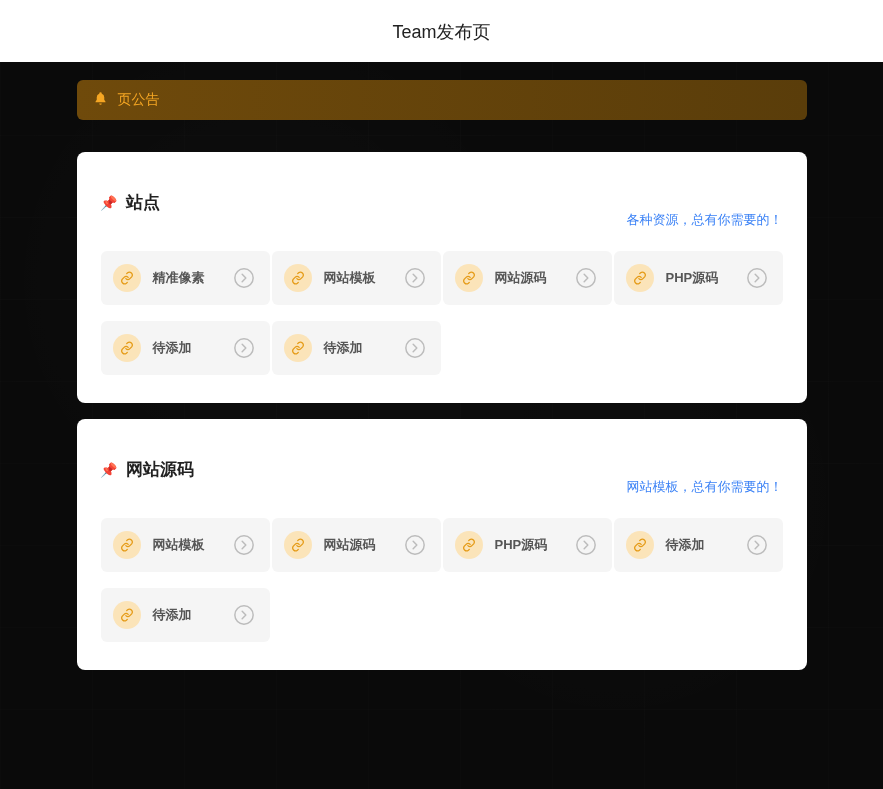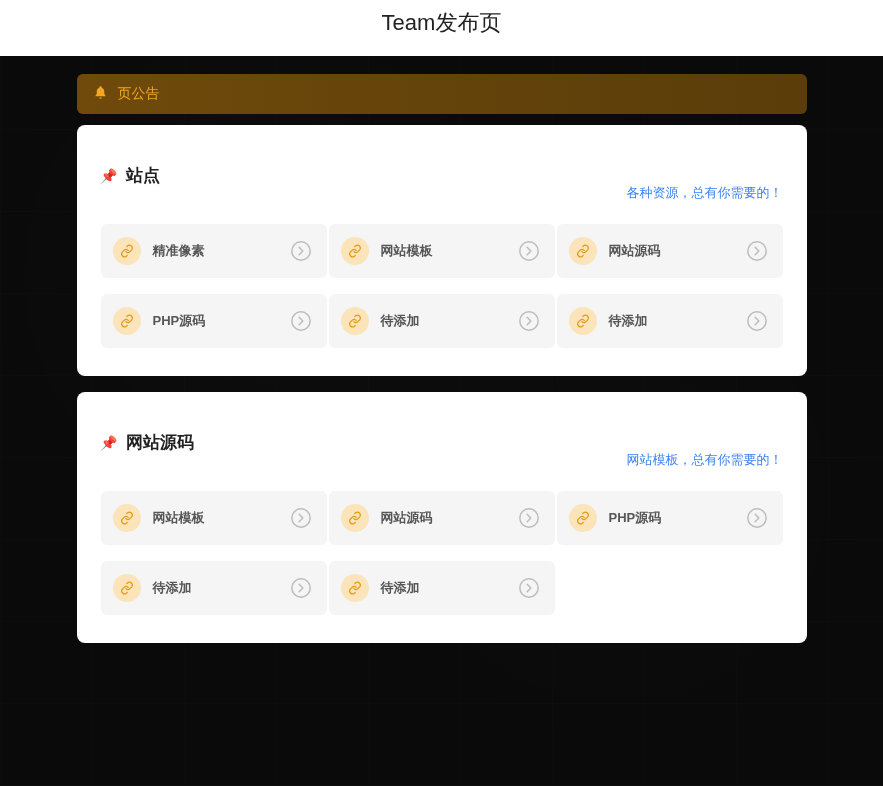--- a/index.html
+++ b/index.html
@@ -1,17 +1,17 @@
 <!DOCTYPE html>
 <html><head>
 <meta charset="utf-8">
 <style>
 * { margin: 0; padding: 0; box-sizing: border-box; font-family: -apple-system, BlinkMacSystemFont, "Segoe UI", "Microsoft YaHei", sans-serif; }
 body { width: 883px; background: #fff; }
-.header { background: #fff; text-align: center; padding: 8px 0 18px; font-size: 22px; color: #222; }
+.header { background: #fff; text-align: center; padding: 20px 0 18px; font-size: 18px; color: #222; }
 .page-bg {
   background: #0a0a0a;
   position: relative;
   min-height: 730px;
   padding: 18px 0 60px;
 }
 .page-bg::before {
   content: "";
   position: absolute;
   inset: 0;
@@ -24,42 +24,42 @@
   pointer-events: none;
 }
 .container { width: 730px; margin: 0 auto; position: relative; }
 .notice-bar {
   background: linear-gradient(90deg, #6f4a0b, #5a3d0a);
   border-radius: 6px;
   padding: 11px 16px;
   display: flex;
   align-items: center;
   gap: 10px;
-  margin-bottom: 11px;
+  margin-bottom: 32px;
 }
 .notice-bar .bell { color: #f5a623; font-size: 15px; }
 .notice-bar .text { color: #f5a623; font-size: 14px; font-weight: 500; }
 .card {
   background: #fff;
   border-radius: 8px;
   padding: 24px 24px 28px;
   margin-bottom: 16px;
 }
 .card-head {
   display: flex;
   justify-content: space-between;
   align-items: center;
   margin-bottom: 22px;
 }
 .card-title { display: flex; align-items: center; gap: 8px; font-size: 17px; font-weight: 700; color: #222; }
 .pin-icon { color: #2a6dd8; font-size: 14px; }
 .card-sub { color: #3b82f6; font-size: 13px; margin-top: 35px; }
 .grid {
   display: grid;
-  grid-template-columns: 1fr 1fr 1fr;
+  grid-template-columns: 1fr 1fr 1fr 1fr;
   gap: 16px 2px;
 }
 .item {
   background: #f5f5f5;
   border-radius: 6px;
   padding: 13px 14px 13px 12px;
   display: flex;
   align-items: center;
   gap: 12px;
   cursor: pointer;

